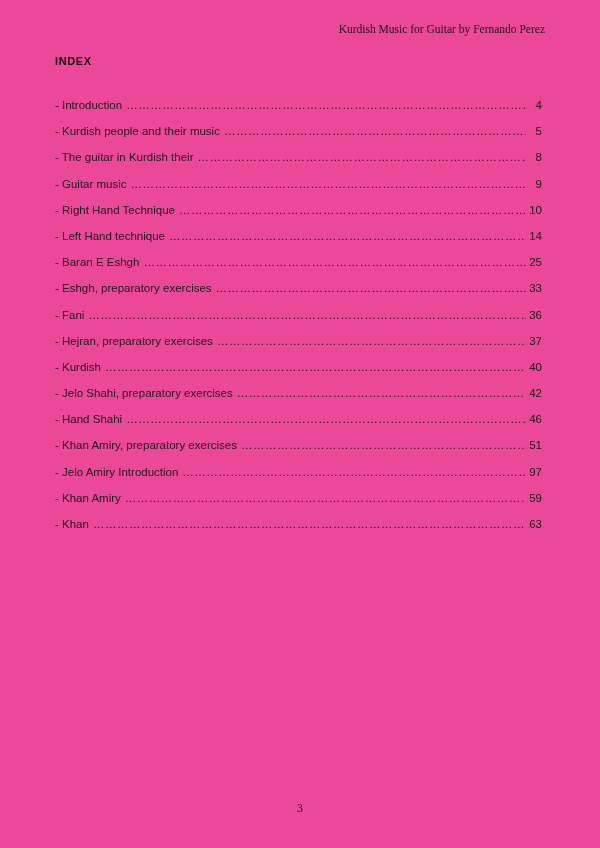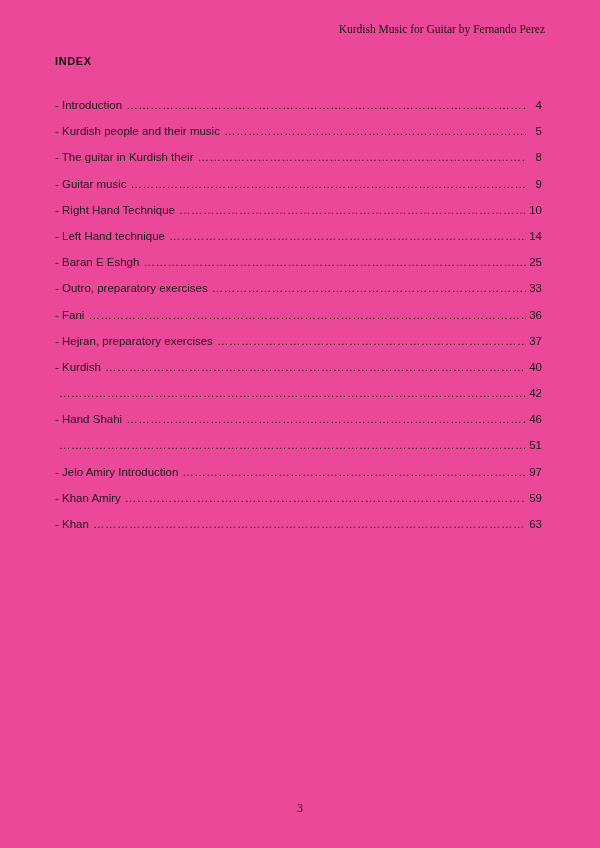--- a/index.html
+++ b/index.html
@@ -119,21 +119,21 @@
     <span class="toc-page">14</span>
   </div>
 
   <div class="toc-row">
     <span class="toc-label">- Baran E Eshgh</span>
     <span class="toc-leader">……………………………………………………………………………………………………………………………………………………………………………………………………………………</span>
     <span class="toc-page">25</span>
   </div>
 
   <div class="toc-row">
-    <span class="toc-label">- Outro, preparatory exercises</span>
+    <span class="toc-label">- Eshgh, preparatory exercises</span>
     <span class="toc-leader">……………………………………………………………………………………………………………………………………………………………………………………………………………………</span>
     <span class="toc-page">33</span>
   </div>
 
   <div class="toc-row">
     <span class="toc-label">- Fani</span>
     <span class="toc-leader">……………………………………………………………………………………………………………………………………………………………………………………………………………………</span>
     <span class="toc-page">36</span>
   </div>
 
@@ -143,31 +143,33 @@
     <span class="toc-page">37</span>
   </div>
 
   <div class="toc-row">
     <span class="toc-label">- Kurdish</span>
     <span class="toc-leader">……………………………………………………………………………………………………………………………………………………………………………………………………………………</span>
     <span class="toc-page">40</span>
   </div>
 
   <div class="toc-row">
+    <span class="toc-label">- Jelo Shahi, preparatory exercises</span>
     <span class="toc-leader">……………………………………………………………………………………………………………………………………………………………………………………………………………………</span>
     <span class="toc-page">42</span>
   </div>
 
   <div class="toc-row">
     <span class="toc-label">- Hand Shahi</span>
     <span class="toc-leader">……………………………………………………………………………………………………………………………………………………………………………………………………………………</span>
     <span class="toc-page">46</span>
   </div>
 
   <div class="toc-row">
+    <span class="toc-label">- Khan Amiry, preparatory exercises</span>
     <span class="toc-leader">……………………………………………………………………………………………………………………………………………………………………………………………………………………</span>
     <span class="toc-page">51</span>
   </div>
 
   <div class="toc-row">
     <span class="toc-label">- Jelo Amiry Introduction</span>
     <span class="toc-leader">……………………………………………………………………………………………………………………………………………………………………………………………………………………</span>
     <span class="toc-page">97</span>
   </div>
 

